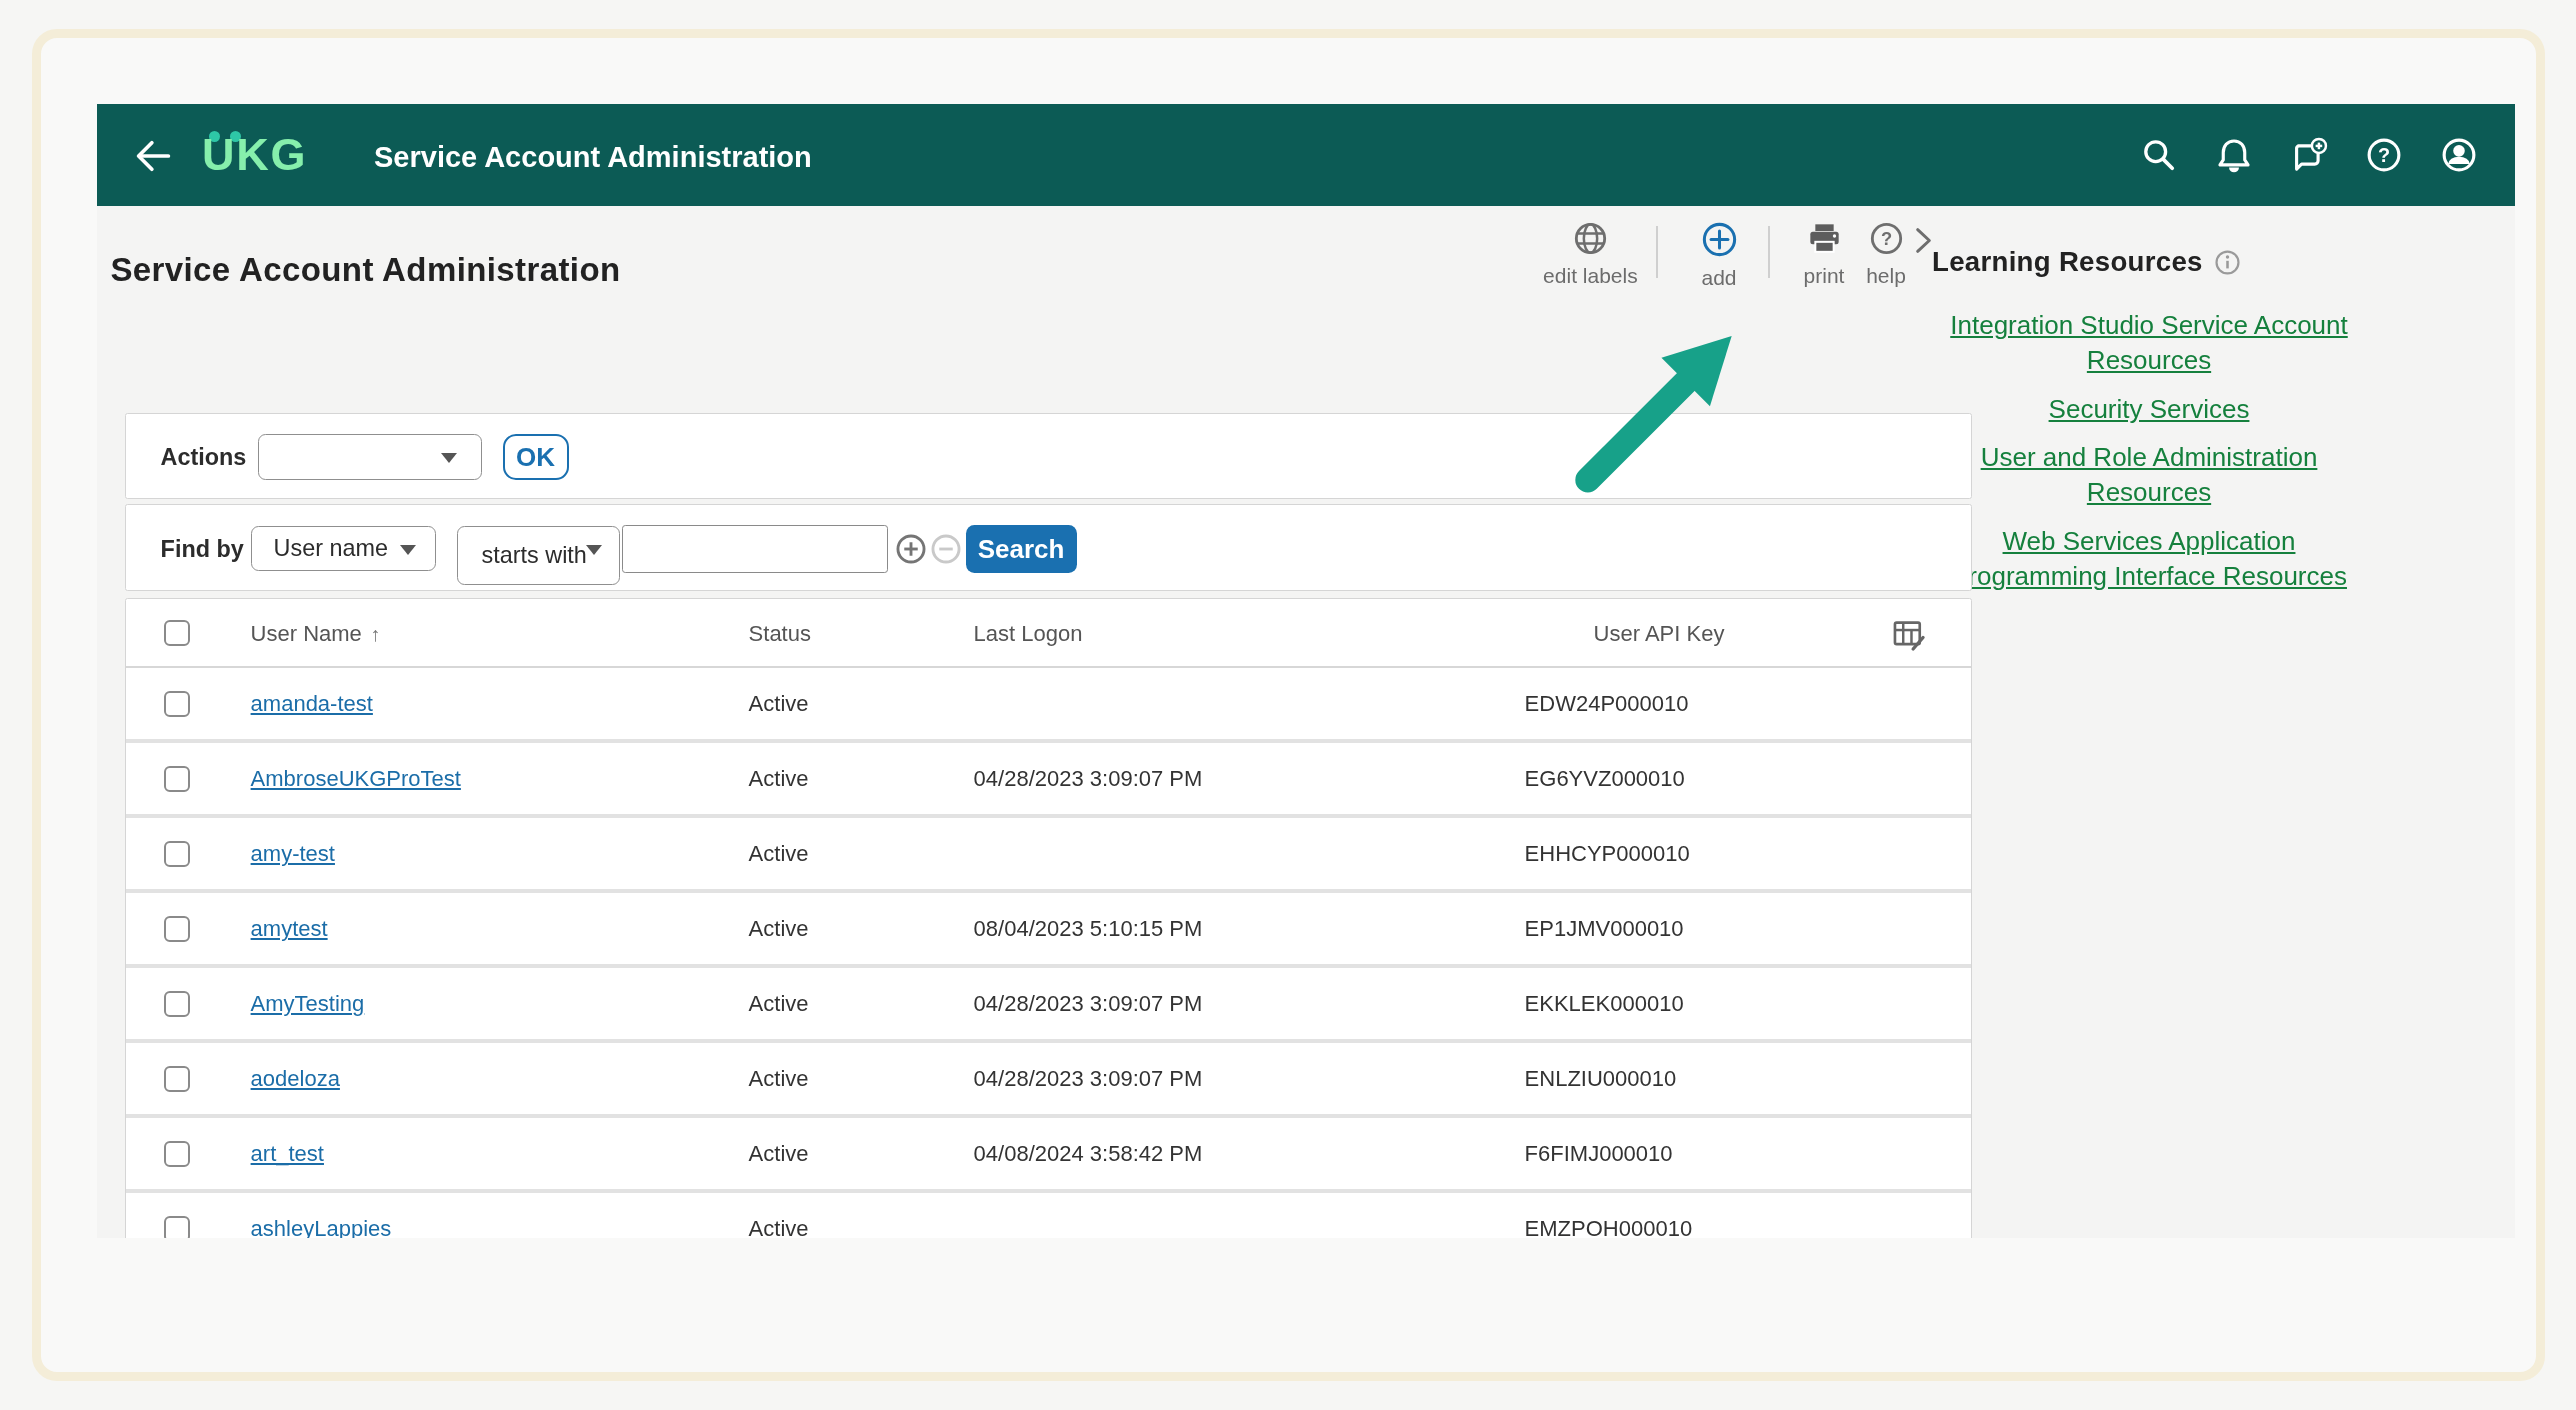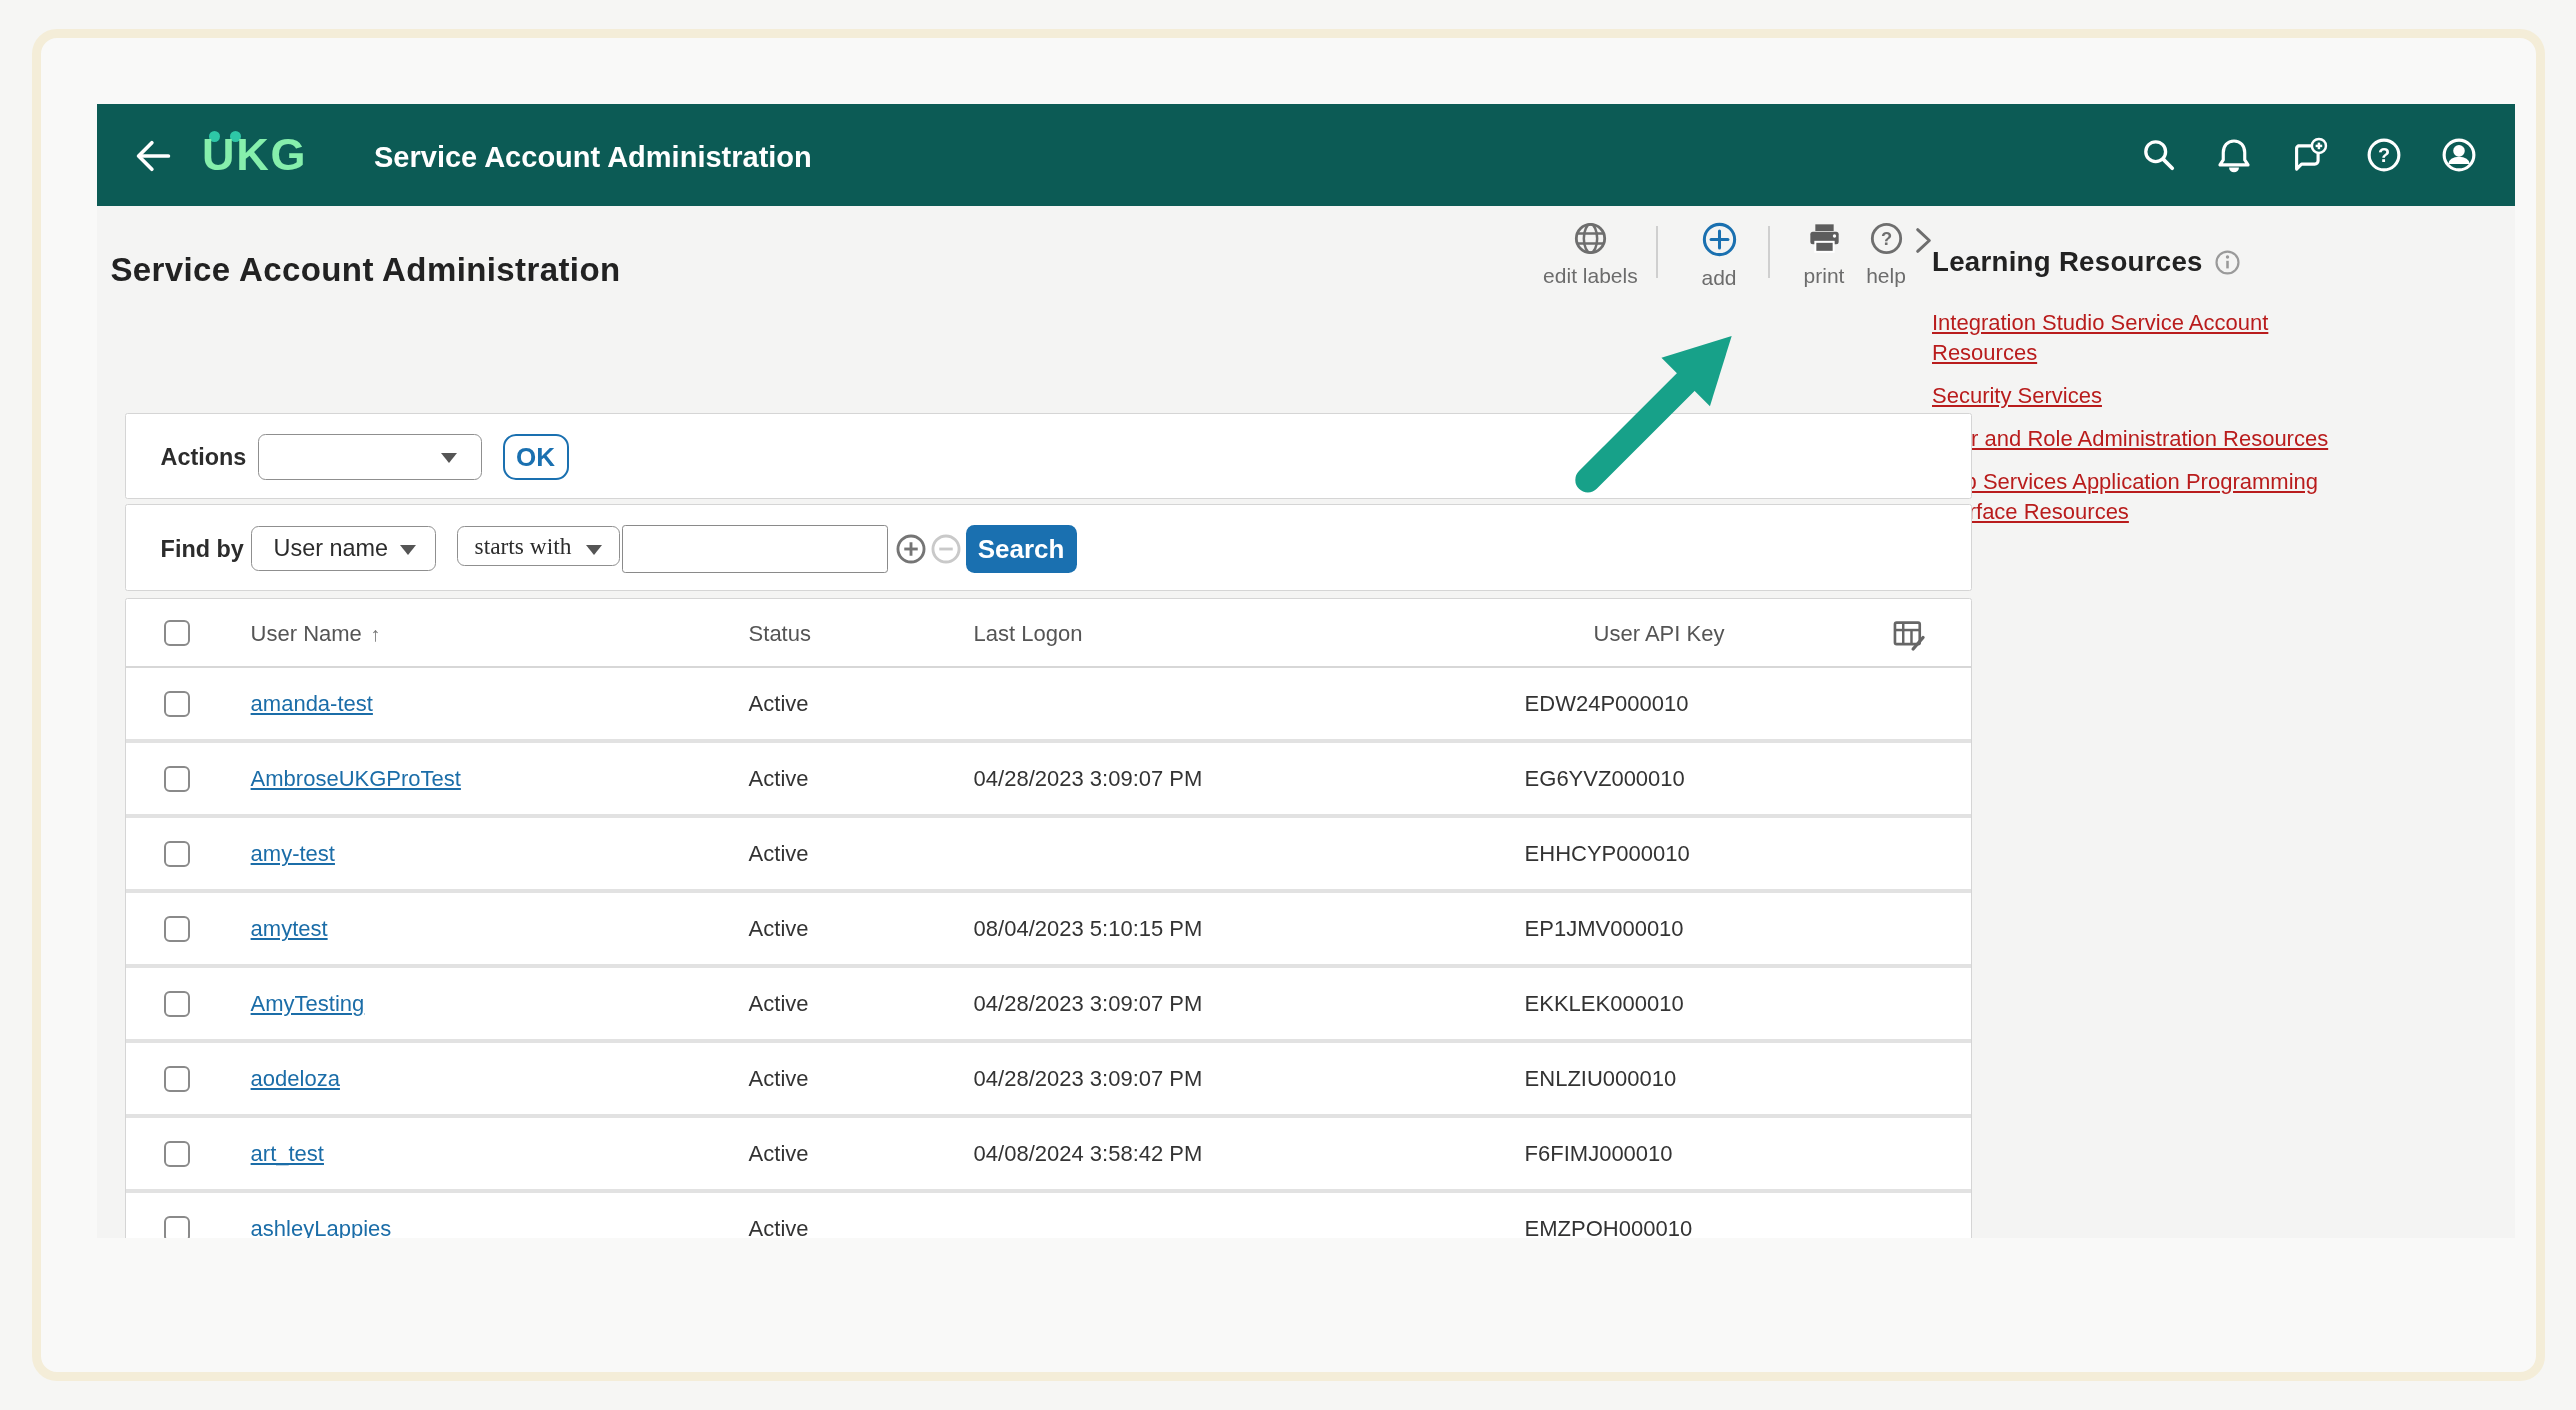--- a/index.html
+++ b/index.html
@@ -49,22 +49,22 @@
   .tool-label { display: block; margin-top: 5px; font-size: 21px; color: #6c6c6c; }
   .tool-sep { position: absolute; top: 5px; width: 1.7px; height: 52px; background: #cfcfcf; }
   
   .anno-arrow { position: absolute; left: 1434px; top: 125px; width: 301px; height: 276px; pointer-events: none; z-index: 30; }
   
   .learning { position: absolute; left: 1835px; top: 142px; width: 434px; }
   .learning-head { display: flex; align-items: center; gap: 11.7px; }
   .learning-title { font-size: 27.6px; font-weight: 800; color: #222222; letter-spacing: 0.3px; }
   .learning-links { margin-top: 30px; display: flex; flex-direction: column; gap: 13.4px; }
   .learning-links a {
-    color: #b91c1c; font-size: 22px; line-height: 1.35;
-    text-decoration: underline; cursor: pointer;
+    color: #15803d; font-size: 26px; line-height: 1.35;
+    text-decoration: underline; cursor: pointer; text-align: center;
   }
   
   .panel { position: absolute; left: 27.6px; width: 1847px; background: #ffffff; border: 1.7px solid #d5d5d5; border-radius: 2.5px; }
   .actions-panel { top: 309px; height: 86px; }
   .findby-panel  { top: 400px; height: 87px; }
   .table-panel   { top: 494px; height: 660px; }
   .row-label { font-size: 23.4px; color: #2c2c2c; font-weight: bold; }
   .actions-label { position: absolute; left: 35px; top: 30px; }
   .select-box {
     position: absolute; background: #ffffff;
@@ -77,21 +77,21 @@
   .actions-select .caret { right: 23.4px; top: 18.4px; }
   .ok-btn {
     position: absolute; left: 377px; top: 20px; width: 66px; height: 46px;
     border: 2.5px solid #1a70b0; border-radius: 13px; background: #ffffff;
     color: #1a70b0; font-size: 26px; font-weight: 600;
     display: flex; align-items: center; justify-content: center; cursor: pointer;
   }
   .findby-label { position: absolute; left: 35px; top: 31px; }
   .findby-field { left: 125px; top: 21px; width: 185px; height: 45px; padding-left: 22px; }
   .findby-field .caret { right: 18.4px; top: 17.5px; }
-  .findby-op { left: 331px; top: 21px; width: 163px; height: 40px; padding-left: 17px; font-family: Liberation Serif, serif; }
+  .findby-op { left: 331px; top: 21px; width: 163px; height: 59px; padding-left: 24px; }
   .findby-op .caret { right: 16.7px; top: 17.5px; }
   .findby-input {
     position: absolute; left: 496px; top: 20px; width: 266px; height: 48px;
     border: 1.7px solid #8a8a8a; border-radius: 3.3px; background: #ffffff;
     font-size: 23.4px; padding: 0 11.7px; color: #2c2c2c;
   }
   .crit-btn { position: absolute; top: 27.6px; width: 32px; height: 32px; cursor: pointer; }
   .crit-add { left: 769px; } .crit-remove { left: 804px; }
   .search-btn {
     position: absolute; left: 840px; top: 20px; width: 111px; height: 48px;

